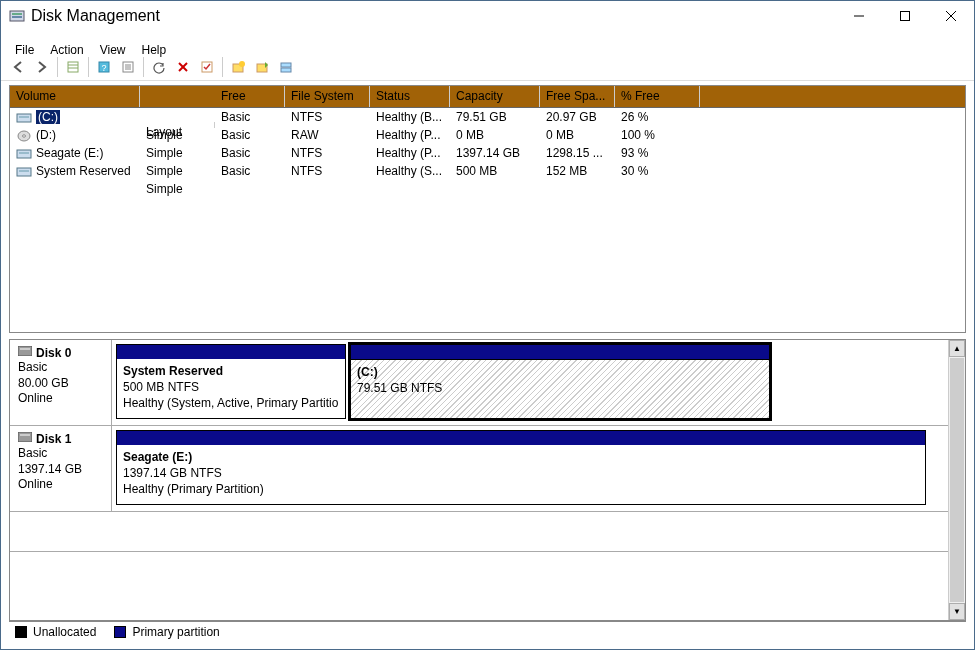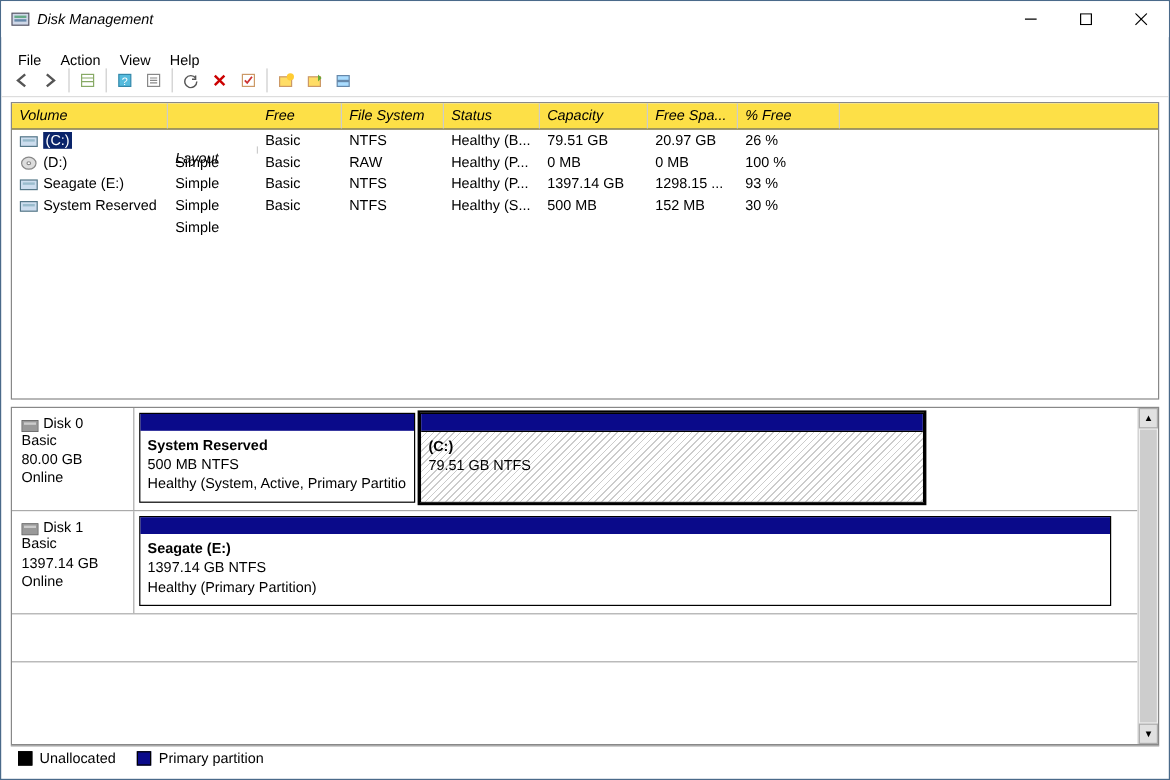--- a/index.html
+++ b/index.html
@@ -1,55 +1,55 @@
 <!DOCTYPE html>
 <html><head>
 <meta charset="utf-8">
 <style>
 * { box-sizing: border-box; margin: 0; padding: 0; }
 body { font-family: "Segoe UI", Tahoma, sans-serif; font-size: 12px; background: #fff; color: #000; }
 .window { width: 975px; height: 650px; border: 1px solid #4a6a8a; background: #fff; display: flex; flex-direction: column; position: relative; }
 .titlebar { height: 30px; display: flex; align-items: center; padding: 0 0 0 8px; background: #fff; }
 .titlebar .app-icon { width: 16px; height: 16px; margin-right: 6px; display: inline-block; }
-.titlebar .title { flex: 1; font-size: 12px; font-style: italic; }
+.titlebar .title { flex: 1; font-size: 16px; }
 .titlebar .win-controls { display: flex; }
 .titlebar .win-btn { width: 46px; height: 30px; display: flex; align-items: center; justify-content: center; cursor: pointer; }
 
 .menubar { height: 22px; display: flex; align-items: center; padding: 0 6px; }
 .menubar .menu-item { padding: 2px 8px; cursor: pointer; margin-top: 15px; }
 
 .toolbar { height: 28px; display: flex; align-items: center; padding: 2px 6px; gap: 2px; border-bottom: 1px solid #ddd; }
 .toolbar .tb-btn { width: 22px; height: 22px; display: flex; align-items: center; justify-content: center; cursor: pointer; border: 1px solid transparent; }
 .toolbar .sep { width: 1px; height: 20px; background: #ccc; margin: 0 2px; }
 
 .content { flex: 1; display: flex; flex-direction: column; margin: 4px 8px 8px 8px; }
 
 .volume-list { border: 1px solid #888; background: #fff; height: 248px; overflow: hidden; }
-.vl-header { display: flex; height: 22px; border-bottom: 1px solid #666; background: #fde047; font-style: italic; }
+.vl-header { display: flex; height: 22px; border-bottom: 1px solid #666; background: #a16207; }
 .vl-header .col { border-right: 1px solid #ccc; padding: 3px 6px; font-size: 12px; cursor: pointer; position: relative; }
 .vl-header .col:last-child { border-right: none; flex: 1; }
 .vl-body { }
 .vl-row { display: flex; height: 18px; align-items: center; }
 .vl-row .cell { padding: 1px 6px; font-size: 12px; overflow: hidden; white-space: nowrap; text-overflow: ellipsis; }
 .vl-row .vol-icon { width: 16px; height: 12px; display: inline-block; margin-right: 4px; vertical-align: middle; }
 .vl-row.selected .cell:first-child .vol-label { background: #0a246a; color: #fff; padding: 0 2px; }
 
 .col-volume { width: 130px; }
 .col-layout { width: 75px; margin-top: 36px; }
 .col-type { width: 70px; }
 .col-fs { width: 85px; }
 .col-status { width: 80px; }
 .col-capacity { width: 90px; }
 .col-free { width: 75px; }
 .col-pct { width: 85px; }
 
 .disk-panel { border: 1px solid #888; margin-top: 6px; flex: 1; overflow-y: auto; overflow-x: hidden; position: relative; background: #fff; }
 .disk-row { display: flex; border-bottom: 1px solid #aaa; min-height: 86px; }
 .disk-label { width: 102px; padding: 6px 8px; border-right: 1px solid #aaa; }
-.disk-label .dname { font-weight: normal; display: flex; align-items: flex-end; gap: 4px; }
+.disk-label .dname { font-weight: bold; display: flex; align-items: flex-start; gap: 4px; }
 .disk-label .dline { font-size: 12px; line-height: 1.3; }
 .disk-parts { flex: 1; padding: 4px 4px 6px 4px; display: flex; gap: 4px; }
 .part-box { border: 1px solid #000; display: flex; flex-direction: column; }
 .part-bar { height: 14px; background: #0a0a8a; }
 .part-body { padding: 4px 6px; font-size: 12px; line-height: 1.35; flex: 1; }
 .part-body .pname { font-weight: bold; }
 .part-box.hatched .part-body { background-image: repeating-linear-gradient(135deg, #fff 0, #fff 3px, #ccc 3px, #ccc 4px); }
 .part-box.selected-frame { outline: 2px solid #000; }
 .part-box.selected-frame .part-body { border-top: 1px solid #000; }
 

